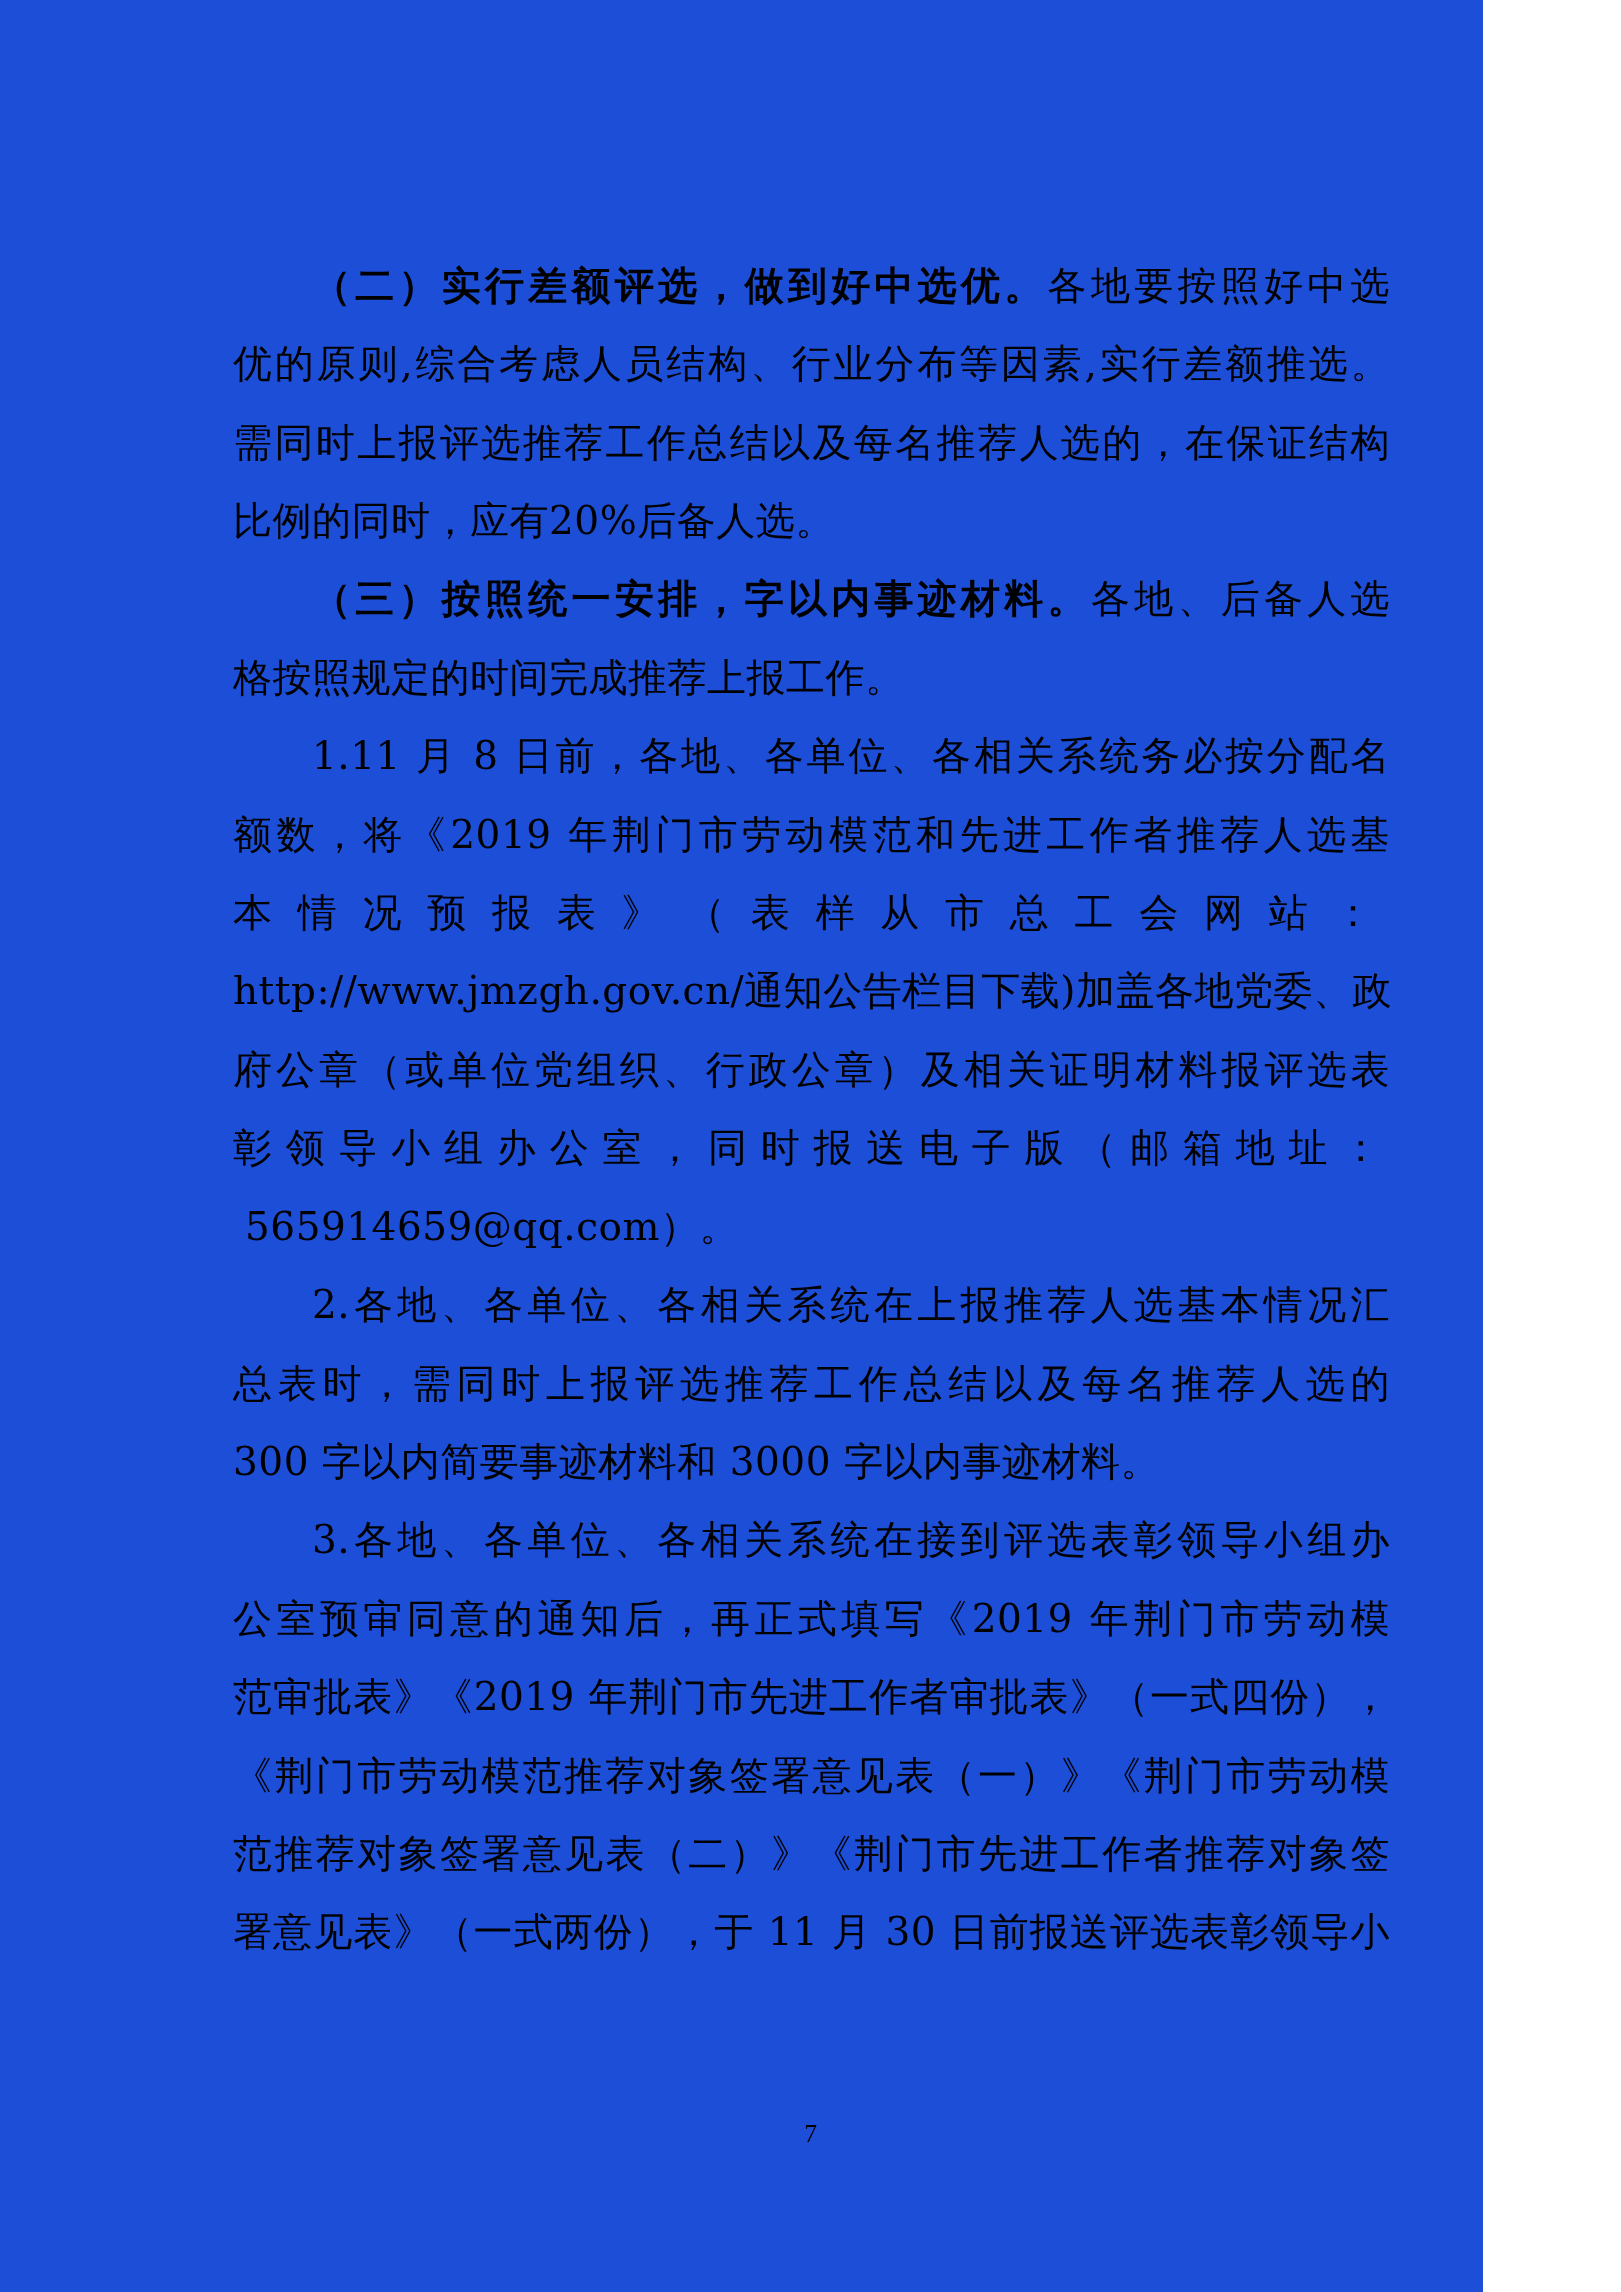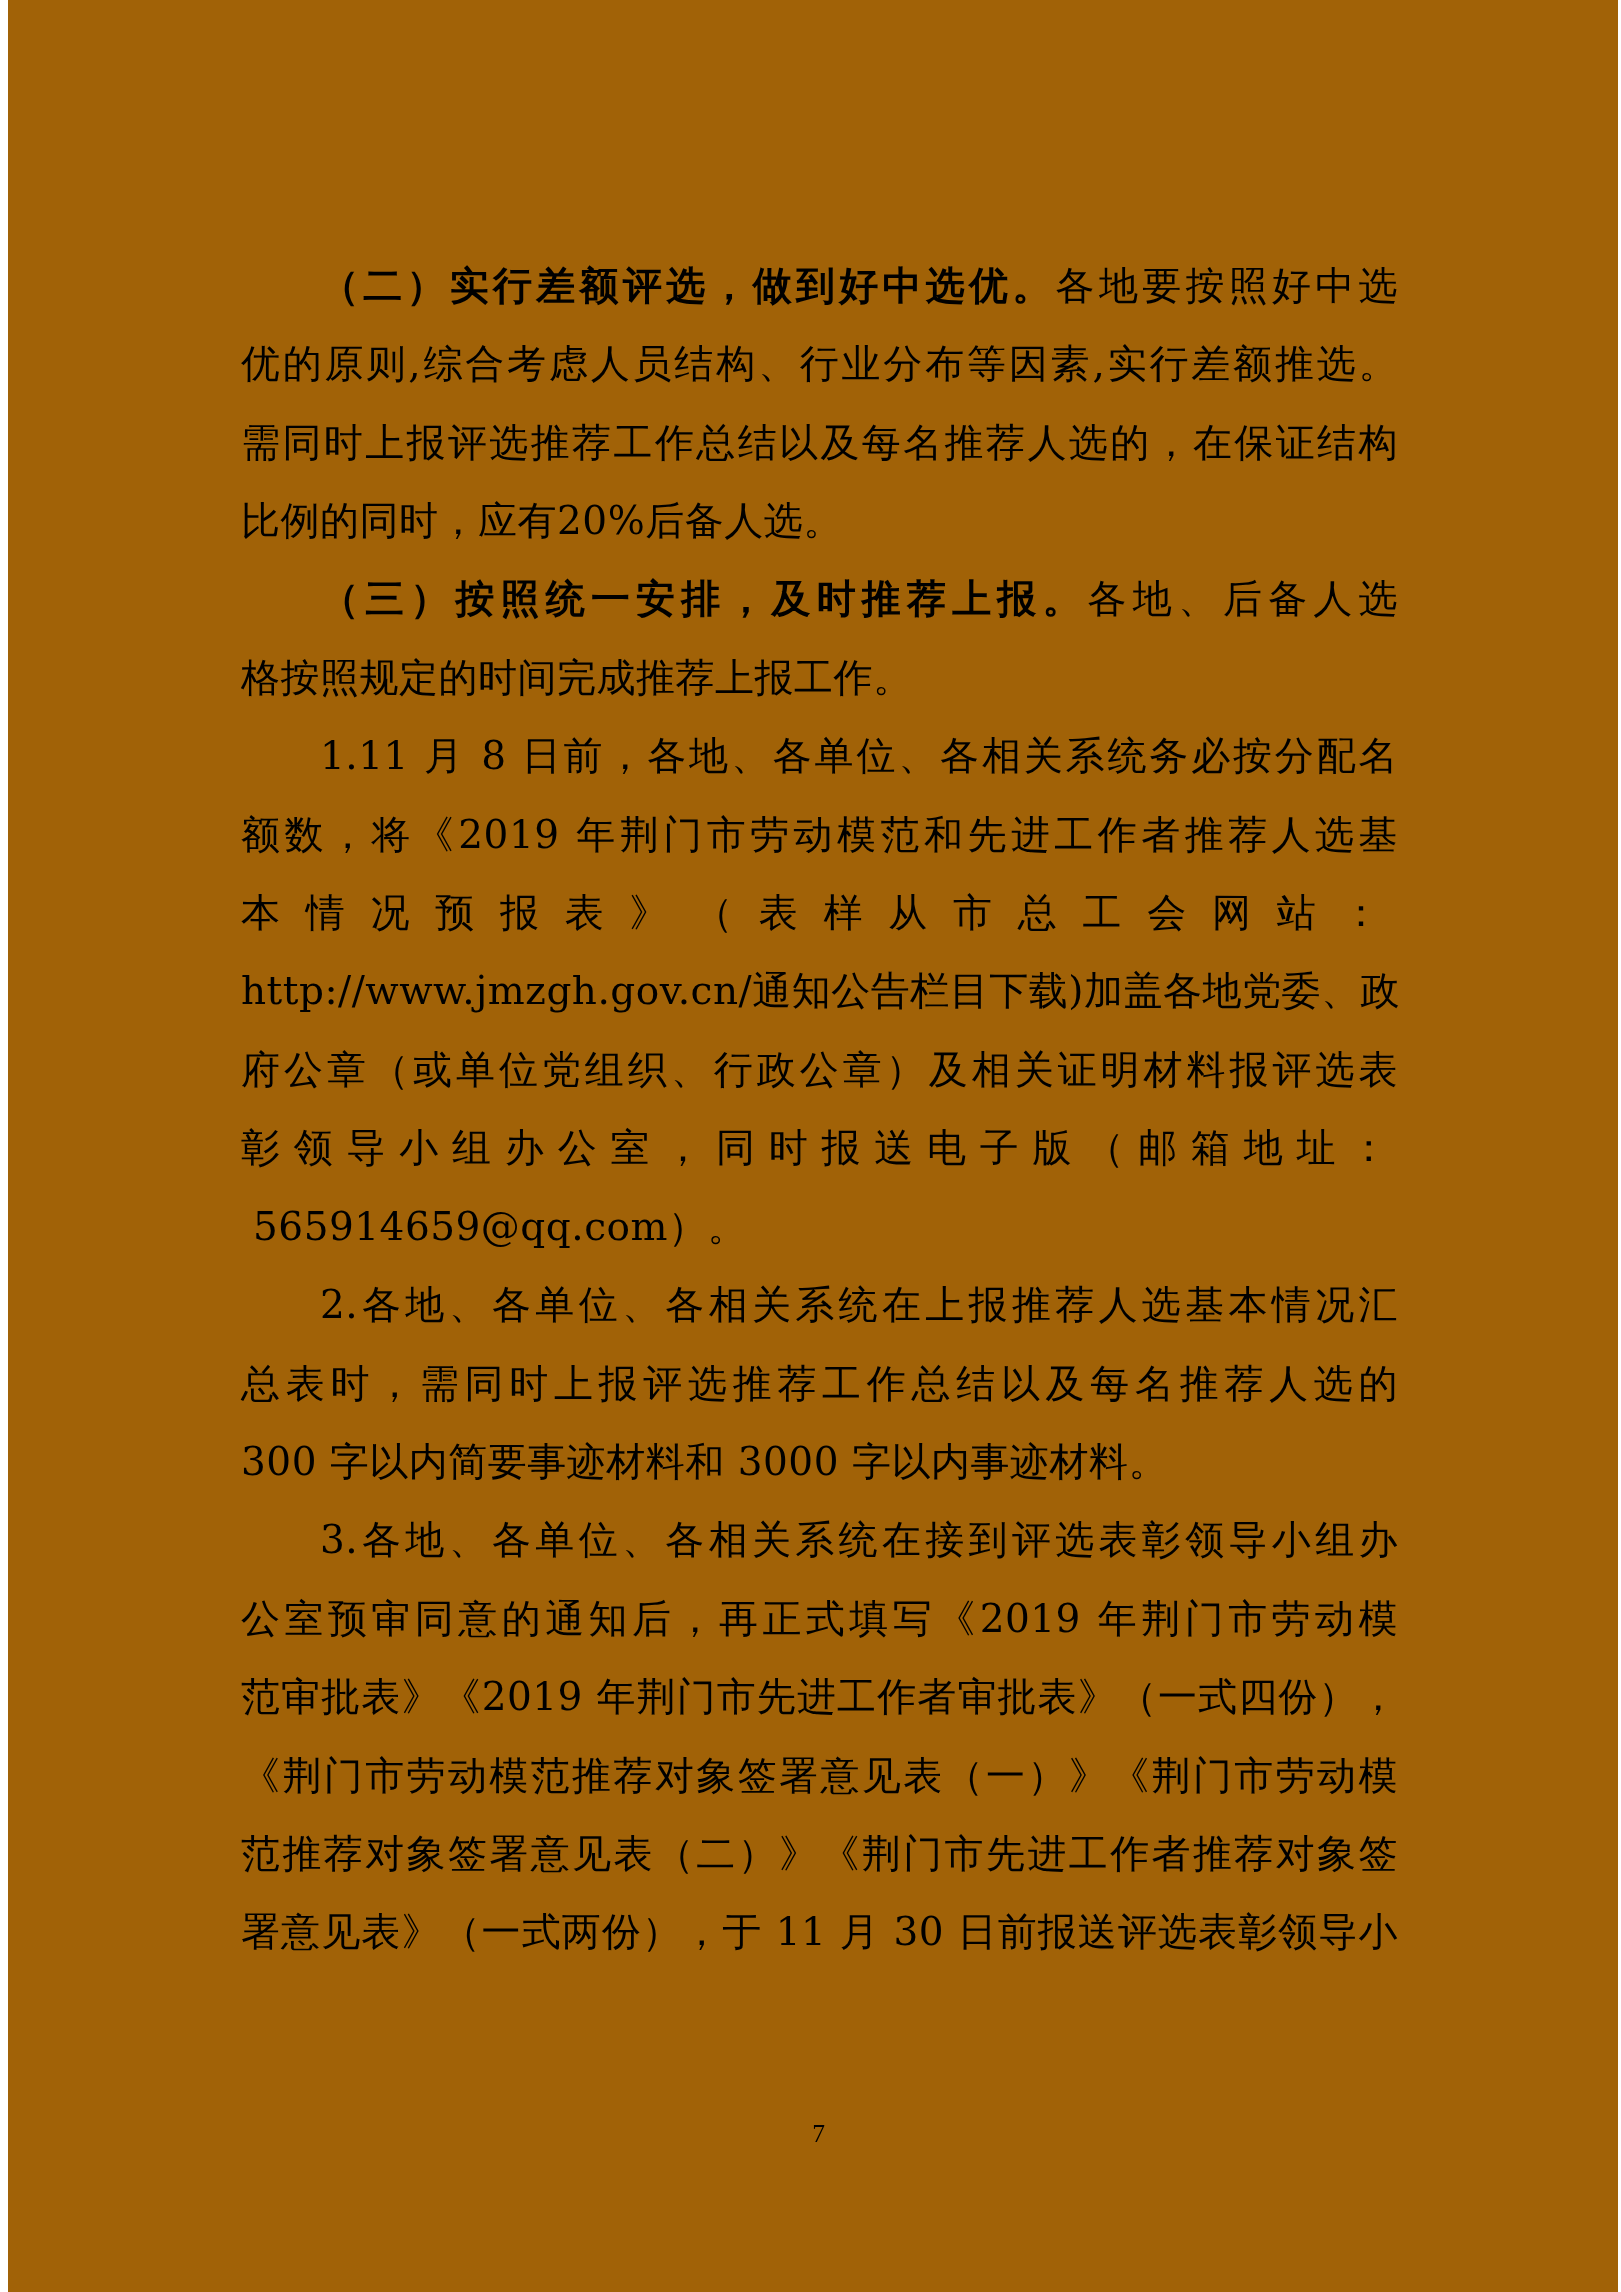--- a/index.html
+++ b/index.html
@@ -1,39 +1,39 @@
 <!DOCTYPE html>
 <html><head>
 <meta charset="utf-8">
 <style>
   html, body { margin: 0; padding: 0; background: #ffffff; }
   body { width: 1621px; height: 2293px; position: relative; overflow: hidden;
          font-family: "DejaVu Serif", "Liberation Serif", serif; color: #000; }
-  .page { position: absolute; left: 8px; top: 0; width: 1610px; height: 2293px; background: #a16207; }
+  .page { position: absolute; left: 0; top: 0; width: 1483px; height: 2293px; background: #1d4ed8; }
   .line { position: absolute; left: 233px; width: 1157px; font-size: 39px; line-height: 51px;
           white-space: nowrap; letter-spacing: 0.5px; }
   .justify { text-align: justify; text-align-last: justify; }
   .bold { font-weight: bold; }
   .pagenum { position: absolute; left: 0; width: 1621px; top: 2119px; text-align: center;
              font-family: "Liberation Serif", serif; font-size: 25.5px; }
 </style>
 </head>
 <body>
 
 <div class="page">
 
   <div class="line justify" style="top:260px; left:312px; width:1078px;">
     <span class="bold">（二）实行差额评选，做到好中选优。</span><span>各地要按照好中选</span>
   </div>
   <div class="line justify" style="top:338px;">优的原则,综合考虑人员结构、行业分布等因素,实行差额推选。</div>
   <div class="line justify" style="top:417px;">需同时上报评选推荐工作总结以及每名推荐人选的，在保证结构</div>
   <div class="line" style="top:495px;">比例的同时，应有20%后备人选。</div>
 
   <div class="line justify" style="top:573px; left:312px; width:1078px;">
-    <span class="bold">（三）按照统一安排，及时推荐上报。</span><span>各地、后备人选</span>
+    <span class="bold">（三）按照统一安排，字以内事迹材料。</span><span>各地、后备人选</span>
   </div>
   <div class="line" style="top:652px;">格按照规定的时间完成推荐上报工作。</div>
 
   <div class="line justify" style="top:730px; left:312px; width:1078px;">1.11 月 8 日前，各地、各单位、各相关系统务必按分配名</div>
   <div class="line justify" style="top:809px;">额数，将《2019 年荆门市劳动模范和先进工作者推荐人选基</div>
   <div class="line justify" style="top:887px; letter-spacing:17.6px;">本情况预报表》（表样从市总工会网站：</div>
   <div class="line justify" style="top:965px;">http://www.jmzgh.gov.cn/通知公告栏目下载)加盖各地党委、政</div>
   <div class="line justify" style="top:1044px;">府公章（或单位党组织、行政公章）及相关证明材料报评选表</div>
   <div class="line justify" style="top:1122px; letter-spacing:9.8px;">彰领导小组办公室，同时报送电子版（邮箱地址：</div>
   <div class="line" style="top:1201px;margin-left:12px;">565914659@qq.com）。</div>

